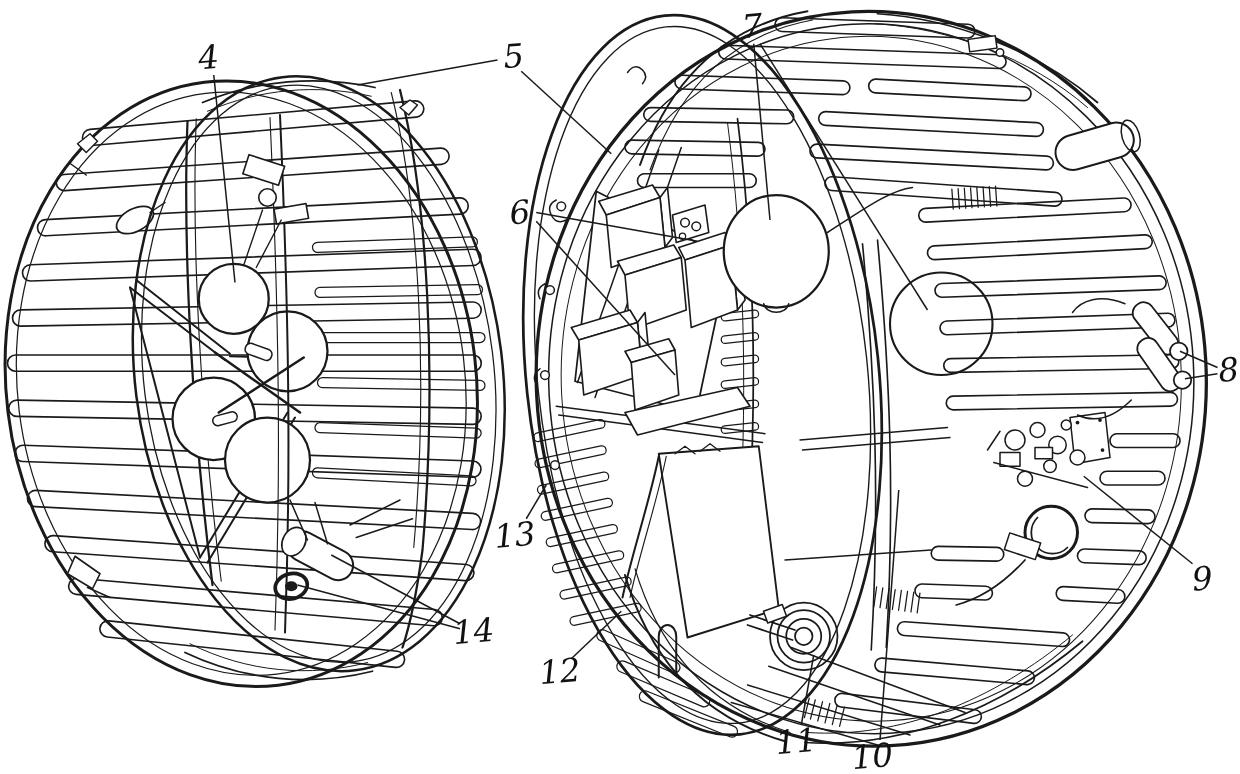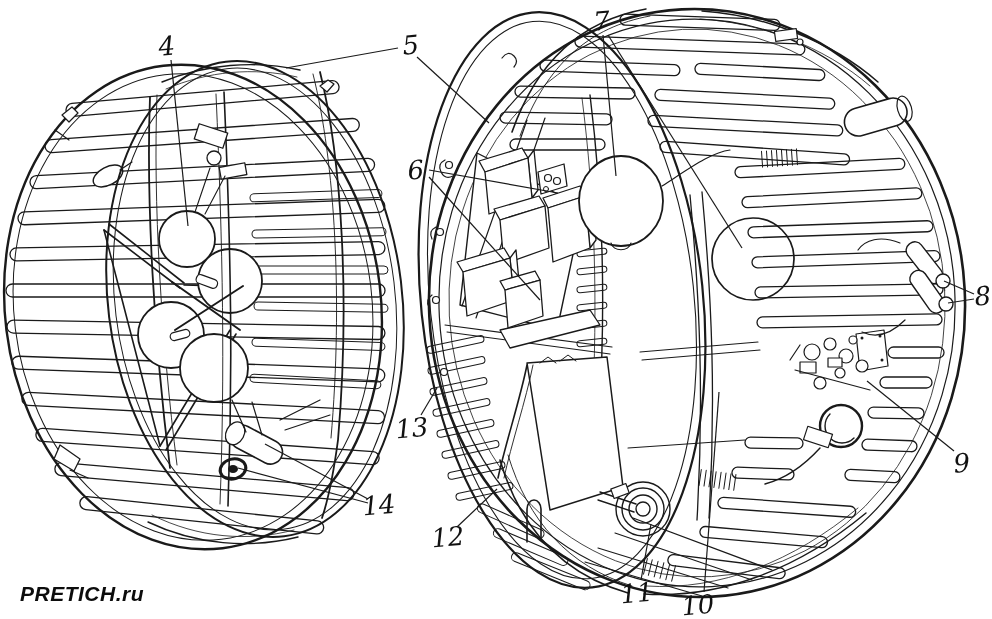--- a/index.html
+++ b/index.html
@@ -340,14 +340,13 @@
     <text class="callout" x="983" y="305" text-anchor="middle" transform="rotate(-5 983 298)">8</text>
     <text class="callout" x="962" y="472" text-anchor="middle" transform="rotate(-5 962 465)">9</text>
     <text class="callout" x="698" y="614" text-anchor="middle" transform="rotate(-5 698 607)">10</text>
     <text class="callout" x="637" y="602" text-anchor="middle" transform="rotate(-5 637 595)">11</text>
     <text class="callout" x="448" y="546" text-anchor="middle" transform="rotate(-5 448 539)">12</text>
     <text class="callout" x="412" y="437" text-anchor="middle" transform="rotate(-5 412 430)">13</text>
     <text class="callout" x="379" y="514" text-anchor="middle" transform="rotate(-5 379 507)">14</text>
   </g>
 </svg>
 
-<div class="wm">PRETICH.ru</div>
 </div>
 
 </body></html>

